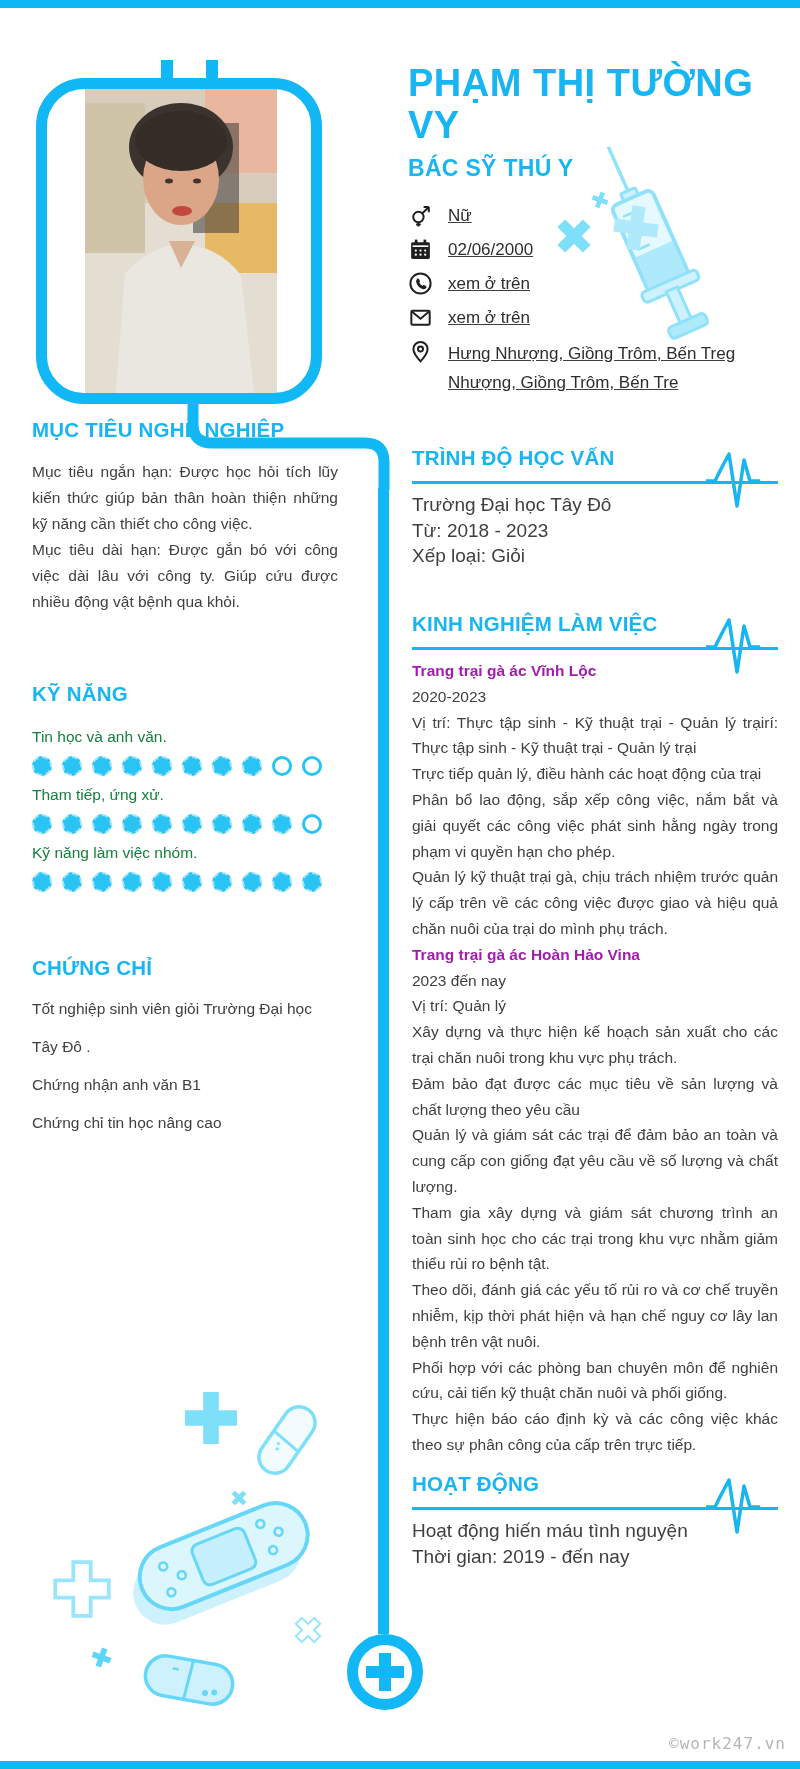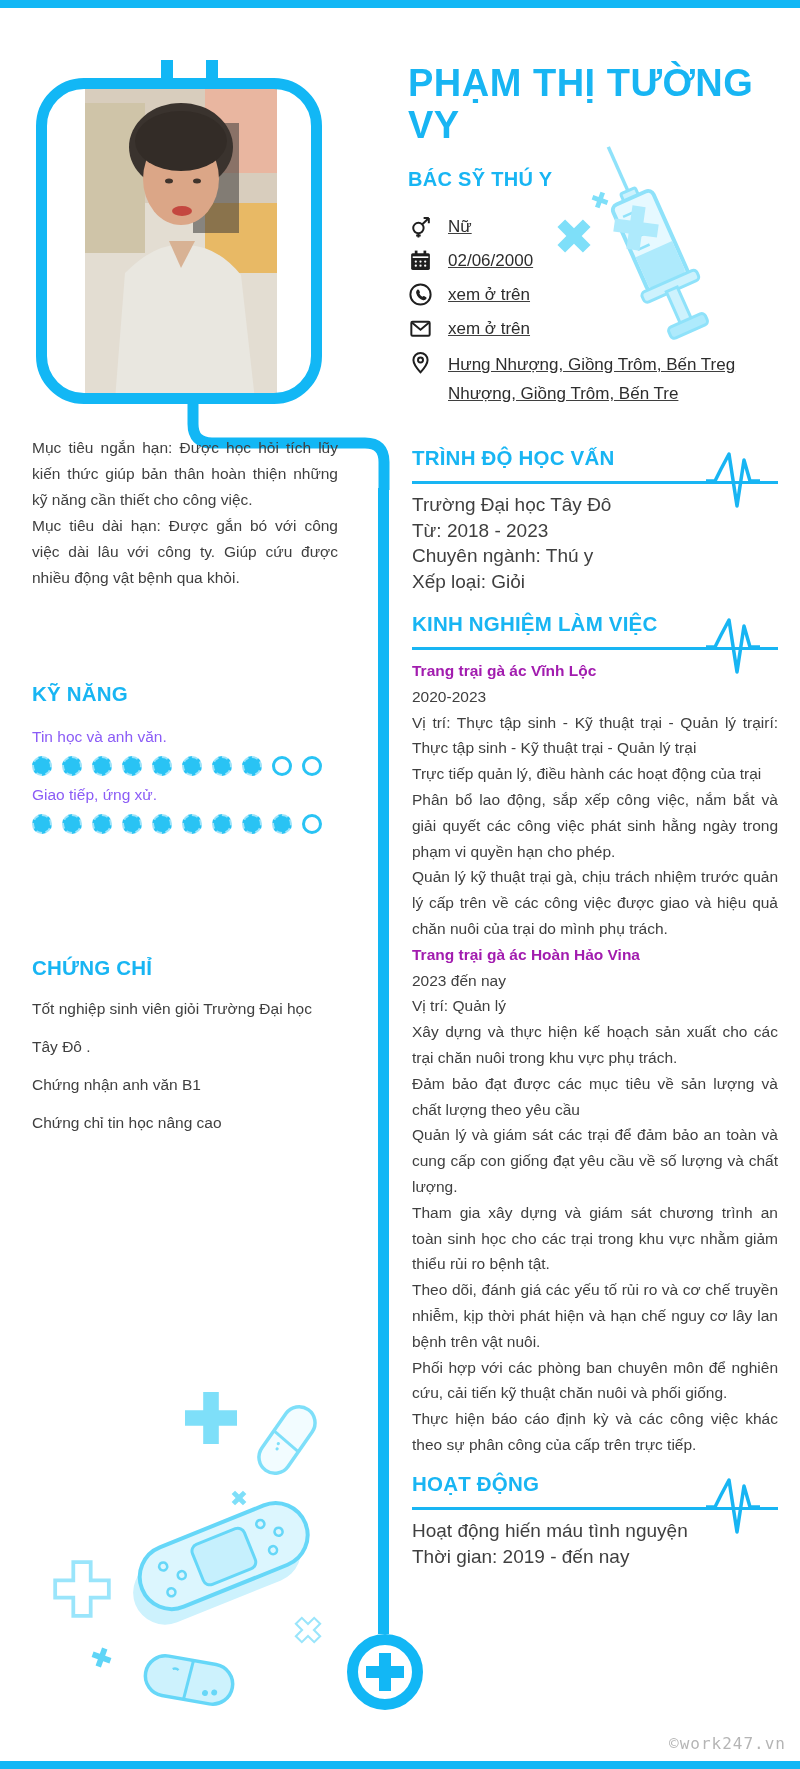--- a/index.html
+++ b/index.html
@@ -27,21 +27,21 @@
     position:absolute;left:347px;top:1634px;width:76px;height:76px;box-sizing:border-box;
     border:11px solid #12b7f5;border-radius:50%;background:#fff;z-index:3;
   }
   .plus-circle .ph,.plus-circle .pv{position:absolute;background:#12b7f5;}
   .plus-circle .ph{left:8px;top:21px;width:38px;height:12px;}
   .plus-circle .pv{left:21px;top:8px;width:12px;height:38px;}
 
   
   .header{position:absolute;left:408px;top:62px;width:385px;z-index:2;}
   .name{font-size:38px;line-height:42px;font-weight:700;color:#18b5f3;letter-spacing:.5px;}
-  .jobtitle{font-size:20px;line-height:26px;font-weight:700;color:#18b5f3;margin-top:20px;letter-spacing:.3px;}
+  .jobtitle{font-size:23px;line-height:26px;font-weight:700;color:#18b5f3;margin-top:9px;letter-spacing:.3px;}
   .contact{margin-top:22px;}
   .crow{display:flex;align-items:flex-start;margin-bottom:9px;text-decoration:underline;}
   .cicon{width:25px;height:25px;flex:0 0 25px;margin-right:15px;margin-top:0;}
   .cicon svg{display:block;}
   .cval{font-size:17px;line-height:25px;color:#2d2d2d;max-width:335px;}
   .crow.addr .cval{line-height:29px;}
 
   
   .deco{position:absolute;z-index:0;}
   .deco svg{display:block;overflow:visible;}
@@ -51,21 +51,21 @@
     position:relative;margin:0;font-size:20.5px;font-weight:700;color:#18b5f3;letter-spacing:.2px;
   }
   .rsec .sec-head{border-bottom:3px solid #18b5f3;padding-bottom:11px;}
   .ecg{position:absolute;right:18px;bottom:-31px;z-index:3;}
 
   
   .lsec{position:absolute;left:32px;width:306px;z-index:2;}
   .jtext{margin:0;font-size:15.5px;line-height:26px;text-align:justify;color:#3f3f3f;}
   #objective-body{margin-top:17px;}
   .skill{margin-top:0;}
-  .skill-label{font-size:15.5px;color:#8b5cf6;margin-bottom:10px;}
+  .skill-label{font-size:15.5px;color:#15803d;margin-bottom:10px;}
   .dots{display:flex;gap:10px;margin-bottom:10px;}
   .dot{width:20px;height:20px;border-radius:50%;box-sizing:border-box;}
   .dot.on{background:#29c3f4;border:2px dashed rgba(255,255,255,.55);}
   .dot.off{background:#fff;border:3px solid #29c3f4;}
   #skills-list{margin-top:22px;}
   #certs-list{margin-top:10px;}
   .cert-line{margin:0;font-size:15.5px;line-height:38px;color:#3f3f3f;}
 
   
   .rsec{position:absolute;left:412px;width:366px;z-index:2;}
@@ -206,20 +206,21 @@
         <path d="M14 0 h12 v14 h14 v12 h-14 v14 h-12 v-14 h-14 v-12 h14 z" fill="#7edff9"></path>
       </svg>
   </div>
   <div class="deco" style="left:614px;top:206px;transform:rotate(8deg);">
     <svg width="44" height="44" viewBox="0 0 40 40">
         <path d="M14 0 h12 v14 h14 v12 h-14 v14 h-12 v-14 h-14 v-12 h14 z" fill="#aeeafc"></path>
       </svg>
   </div>
 
   <section class="lsec" style="top:418px;">
+    <h2 class="sec-head"><span>MỤC TIÊU NGHỀ NGHIỆP</span></h2>
     <div id="objective-body">
         <p class="jtext">Mục tiêu ngắn hạn: Được học hỏi tích lũy kiến thức giúp bản thân hoàn thiện những kỹ năng cần thiết cho công việc.</p>
         <p class="jtext">Mục tiêu dài hạn: Được gắn bó với công việc dài lâu với công ty. Giúp cứu được nhiều động vật bệnh qua khỏi.</p>
       </div>
   </section>
 
   <section class="lsec" style="top:682px;">
     <h2 class="sec-head"><span>KỸ NĂNG</span></h2>
     <div id="skills-list">
         <div class="skill">
@@ -231,32 +232,47 @@
             <span class="dot on"></span>
             <span class="dot on"></span>
             <span class="dot on"></span>
             <span class="dot on"></span>
             <span class="dot on"></span>
             <span class="dot off"></span>
             <span class="dot off"></span>
           </div>
         </div>
         <div class="skill">
-          <div class="skill-label">Giao tiếp, ứng xử.</div>
+          <div class="skill-label">Tham tiếp, ứng xử.</div>
           <div class="dots">
             <span class="dot on"></span>
             <span class="dot on"></span>
             <span class="dot on"></span>
             <span class="dot on"></span>
             <span class="dot on"></span>
             <span class="dot on"></span>
             <span class="dot on"></span>
             <span class="dot on"></span>
             <span class="dot on"></span>
             <span class="dot off"></span>
+          </div>
+        </div>
+        <div class="skill">
+          <div class="skill-label">Kỹ năng làm việc nhóm.</div>
+          <div class="dots">
+            <span class="dot on"></span>
+            <span class="dot on"></span>
+            <span class="dot on"></span>
+            <span class="dot on"></span>
+            <span class="dot on"></span>
+            <span class="dot on"></span>
+            <span class="dot on"></span>
+            <span class="dot on"></span>
+            <span class="dot on"></span>
+            <span class="dot on"></span>
           </div>
         </div>
       </div>
   </section>
 
   <section class="lsec" style="top:956px;">
     <h2 class="sec-head"><span>CHỨNG CHỈ</span></h2>
     <div id="certs-list">
         <p class="cert-line">Tốt nghiệp sinh viên giỏi Trường Đại học Tây Đô .</p>
         <p class="cert-line">Chứng nhận anh văn B1</p>
@@ -267,21 +283,20 @@
   <section class="rsec" style="top:446px;">
     <h2 class="sec-head">
       <span>TRÌNH ĐỘ HỌC VẤN</span>
       <svg class="ecg" width="54" height="64" viewBox="0 0 54 64">
         <polyline points="0,33 9,33 15,21 23,6 31,58 38,12 44,33 54,33" fill="none" stroke="#18b5f3" stroke-width="3.5" stroke-linejoin="round"></polyline>
       </svg>
     </h2>
     <div class="sec-body" id="edu-lines">
         <p class="rline">Trường Đại học Tây Đô</p>
         <p class="rline">Từ: 2018 - 2023</p>
-        <p class="rline">Chuyên ngành: Thú y</p>
         <p class="rline">Xếp loại: Giỏi</p>
       </div>
   </section>
 
   <section class="rsec" id="exp" style="top:612px;">
     <h2 class="sec-head">
       <span>KINH NGHIỆM LÀM VIỆC</span>
       <svg class="ecg" width="54" height="64" viewBox="0 0 54 64">
         <polyline points="0,33 9,33 15,21 23,6 31,58 38,12 44,33 54,33" fill="none" stroke="#18b5f3" stroke-width="3.5" stroke-linejoin="round"></polyline>
       </svg>

